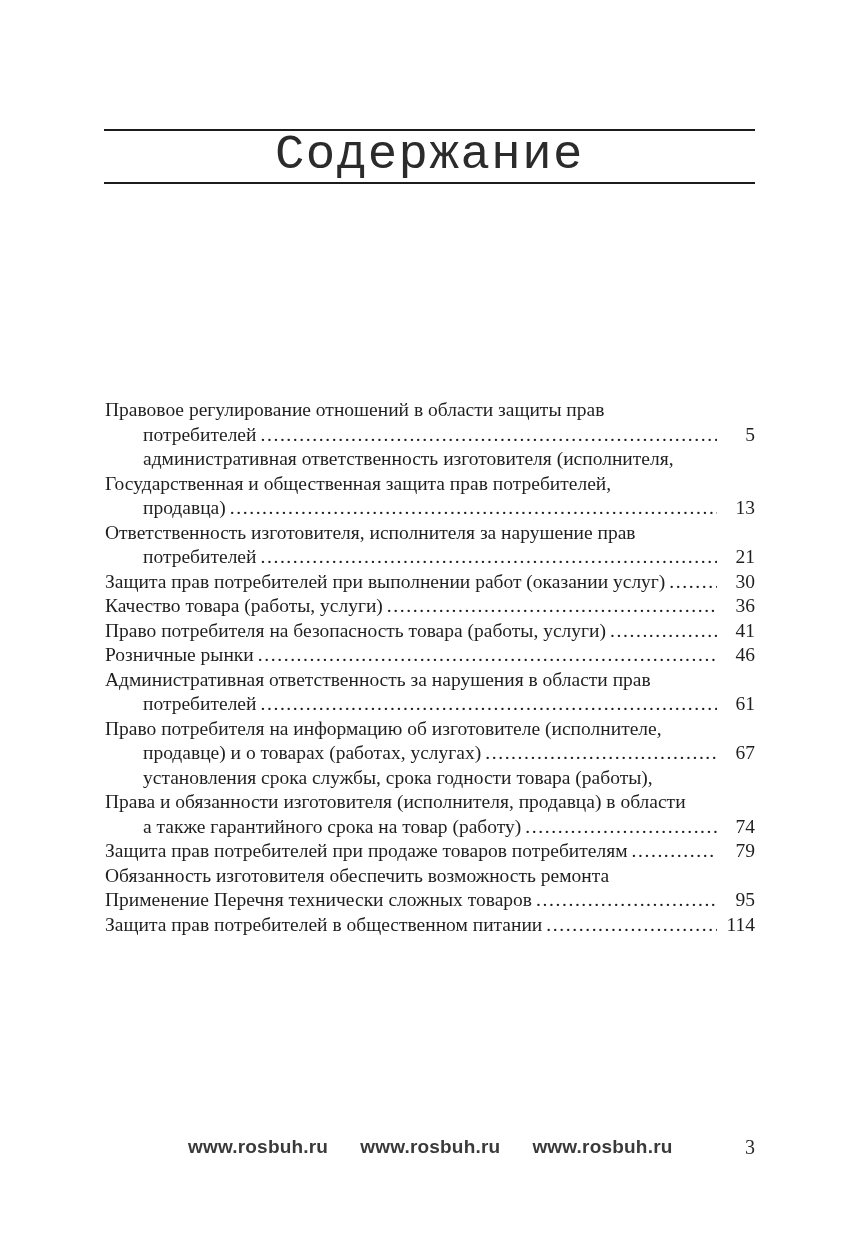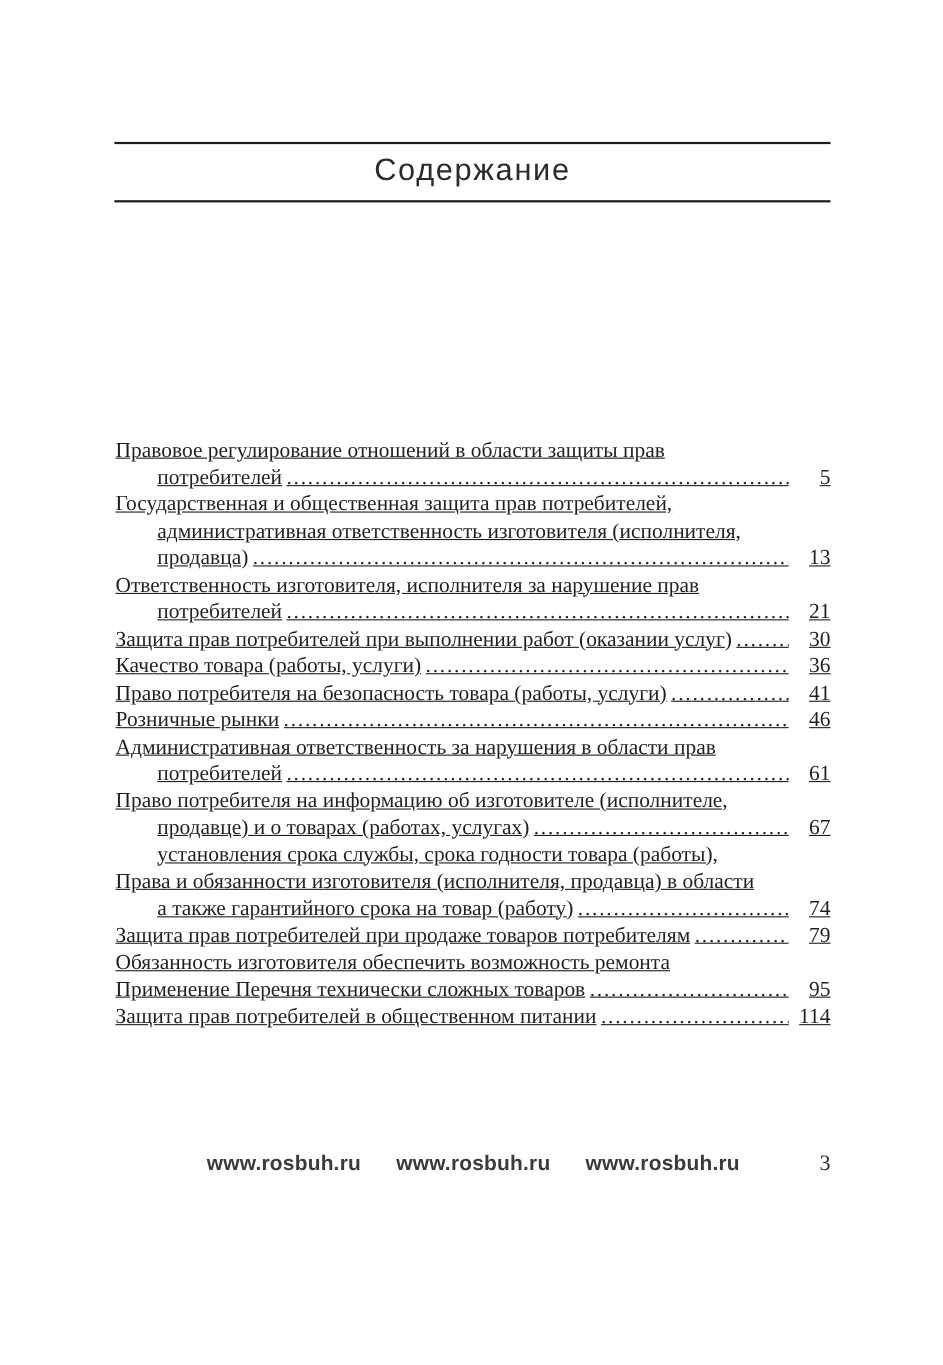--- a/index.html
+++ b/index.html
@@ -23,38 +23,37 @@
     width: 651px;
     top: 129px;
     border-top: 2px solid #1c1c1c;
     border-bottom: 2px solid #1c1c1c;
     height: 51px;
     display: flex;
     align-items: center;
     justify-content: center;
   }
   .title-text {
-    font-family: Liberation Sans, sans-serif;
+    font-family: Liberation Mono, monospace;
     font-weight: 400;
-    font-size: 28px;
+    font-size: 49px;
     letter-spacing: 1.5px;
     color: #2b2b2b;
     line-height: 1;
     padding-bottom: 3px;
   }
 
   
   .toc {
     position: absolute;
     left: 105px;
     width: 650px;
     top: 398px;
     font-size: 19.5px;
     line-height: 24.5px;
-    text-decoration: underline;
   }
   .toc-line {
     white-space: nowrap;
   }
   .toc-line.last {
     display: flex;
     align-items: baseline;
   }
   .toc-line.indent {
     padding-left: 38px;
@@ -77,23 +76,23 @@
     flex: 0 0 auto;
     min-width: 38px;
     text-align: right;
   }
 
   
   .footer {
     position: absolute;
     left: 105px;
     width: 650px;
-    top: 1047px;
-    display: flex;
-    align-items: center;
+    top: 1136px;
+    display: flex;
+    align-items: flex-start;
   }
   .footer-urls {
     display: flex;
     gap: 32px;
     margin-left: 83px;
     font-family: "Liberation Sans", sans-serif;
     font-weight: 700;
     font-size: 19px;
     color: #3a3a3a;
     letter-spacing: 0.2px;
@@ -115,22 +114,22 @@
 <div class="toc">
     <div class="toc-entry">
       <div class="toc-line"><span class="toc-text">Правовое регулирование отношений в области защиты прав</span></div>
       <div class="toc-line indent last">
         <span class="toc-text">потребителей</span>
         <span class="leader"></span>
         <span class="pagenum">5</span>
       </div>
     </div>
     <div class="toc-entry">
+      <div class="toc-line indent"><span class="toc-text">административная ответственность изготовителя (исполнителя,</span></div>
       <div class="toc-line"><span class="toc-text">Государственная и общественная защита прав потребителей,</span></div>
-      <div class="toc-line indent"><span class="toc-text">административная ответственность изготовителя (исполнителя,</span></div>
       <div class="toc-line indent last">
         <span class="toc-text">продавца)</span>
         <span class="leader"></span>
         <span class="pagenum">13</span>
       </div>
     </div>
     <div class="toc-entry">
       <div class="toc-line"><span class="toc-text">Ответственность изготовителя, исполнителя за нарушение прав</span></div>
       <div class="toc-line indent last">
         <span class="toc-text">потребителей</span>

